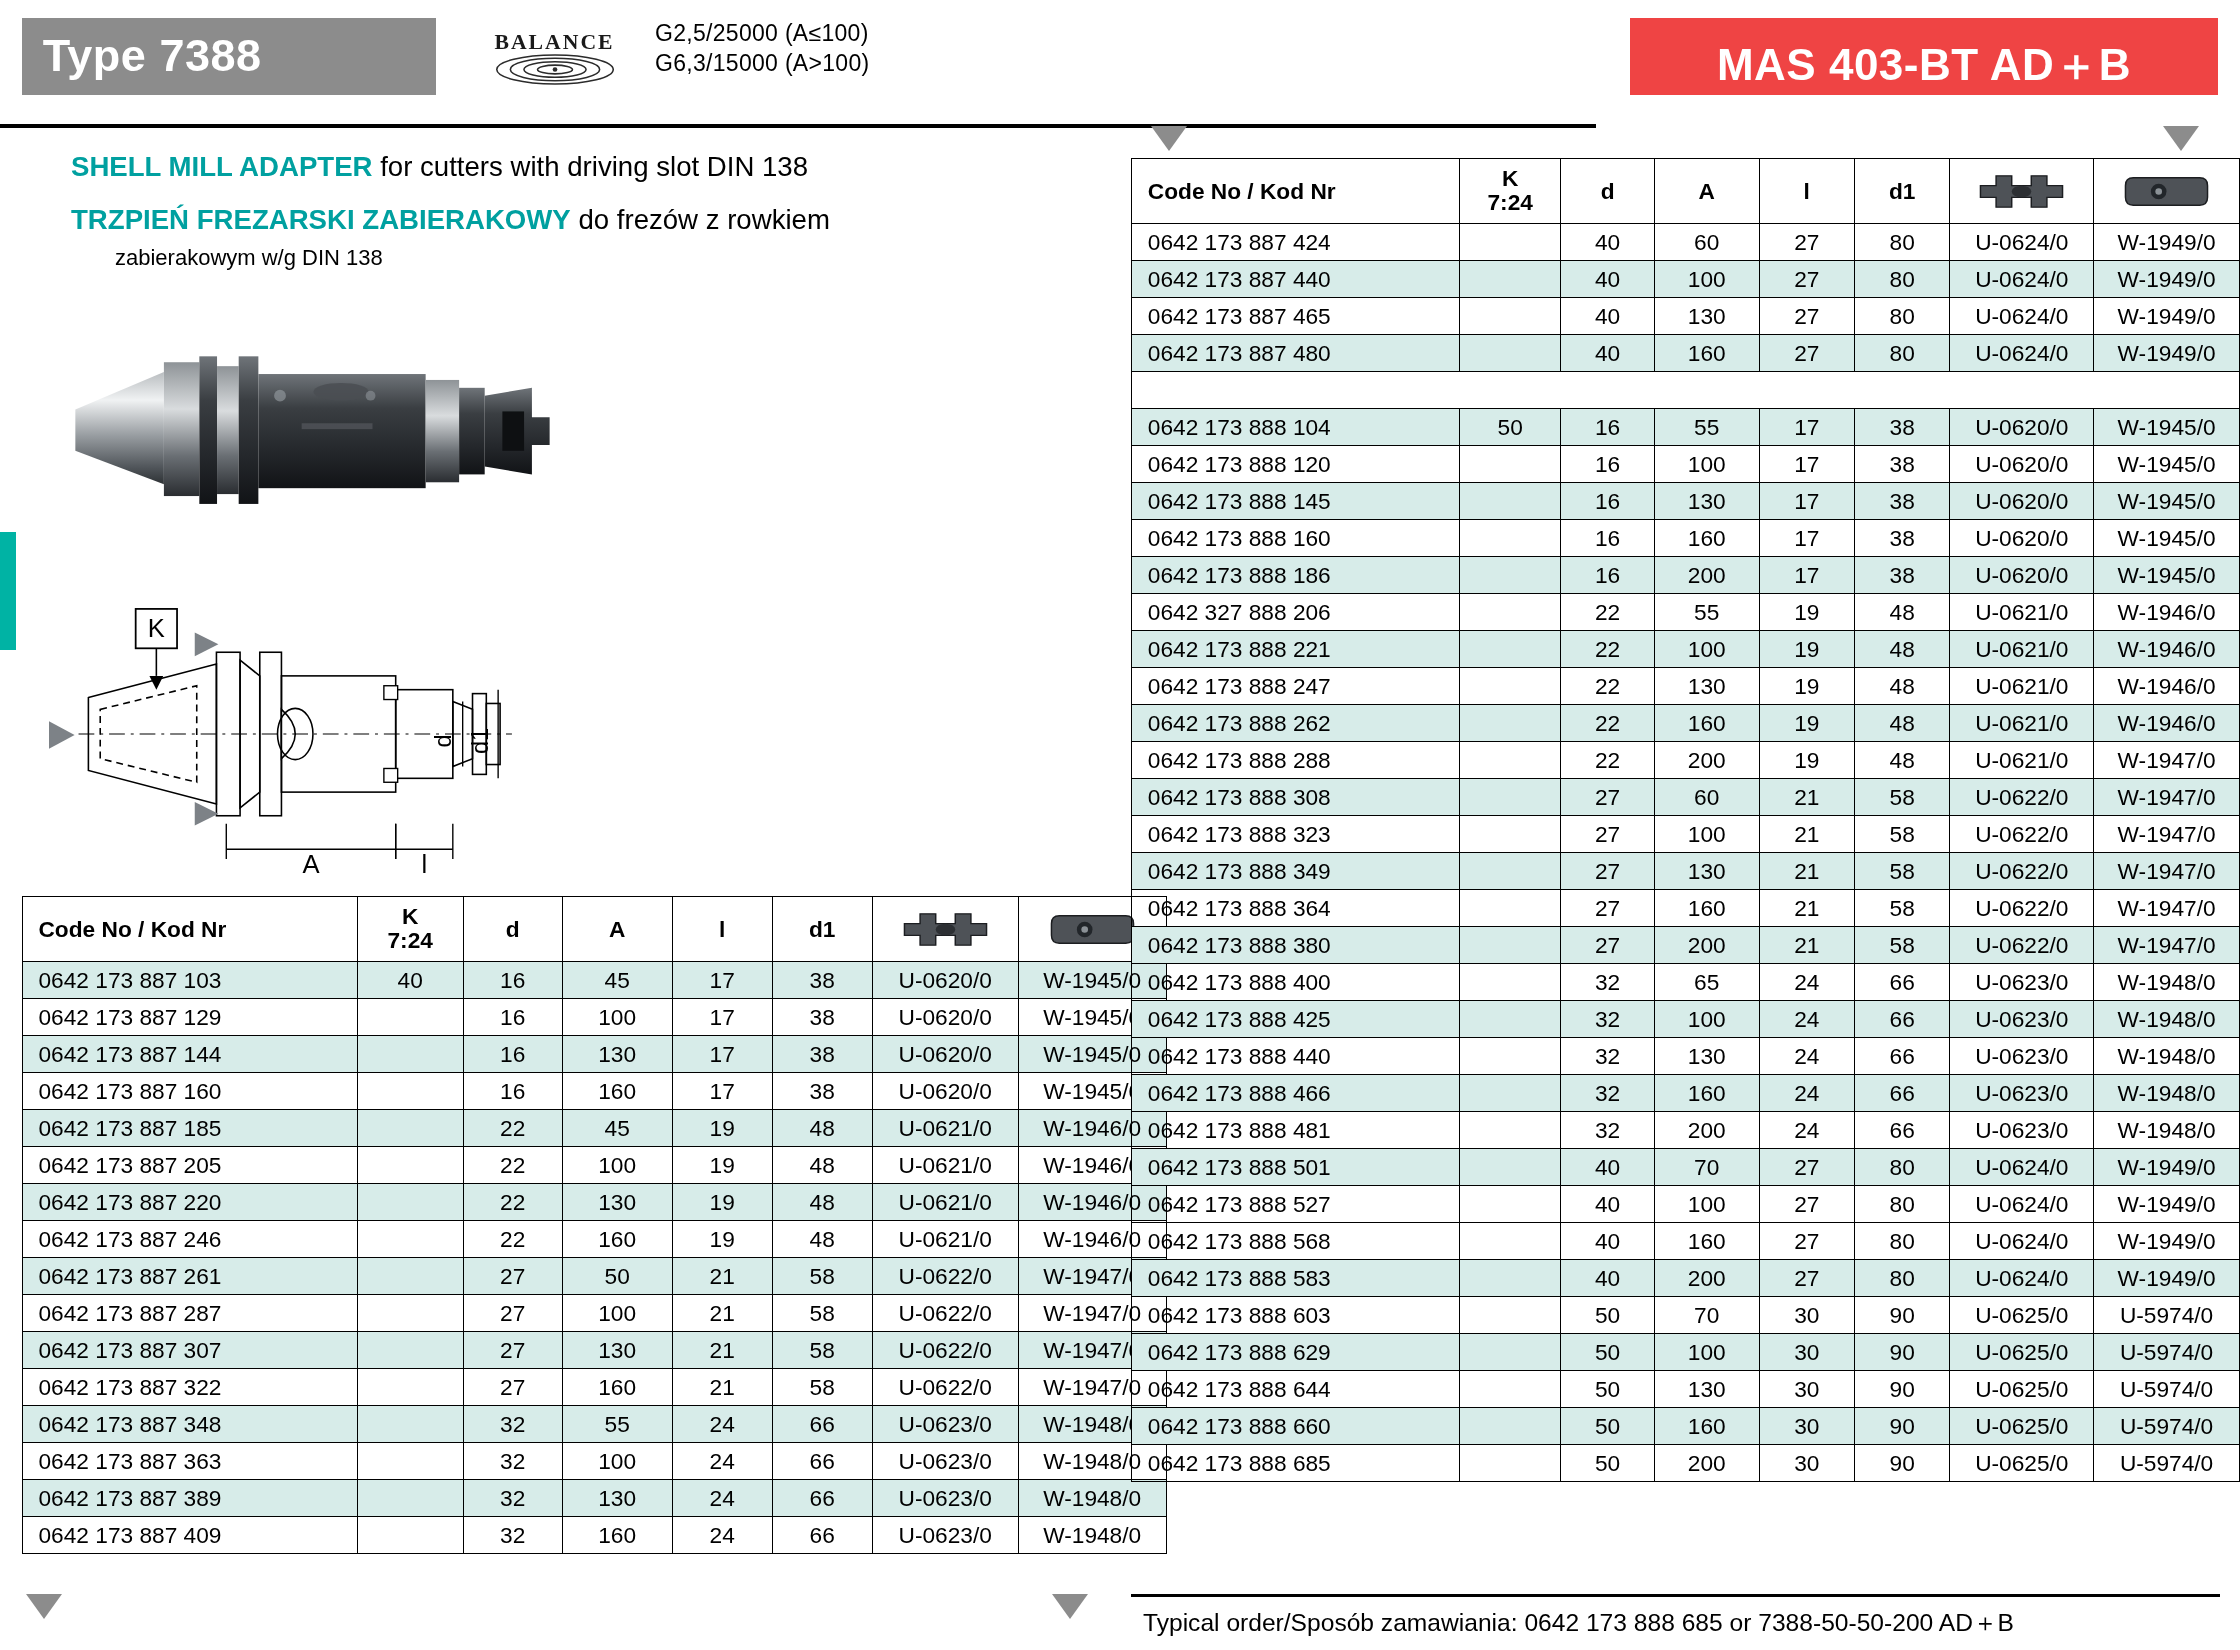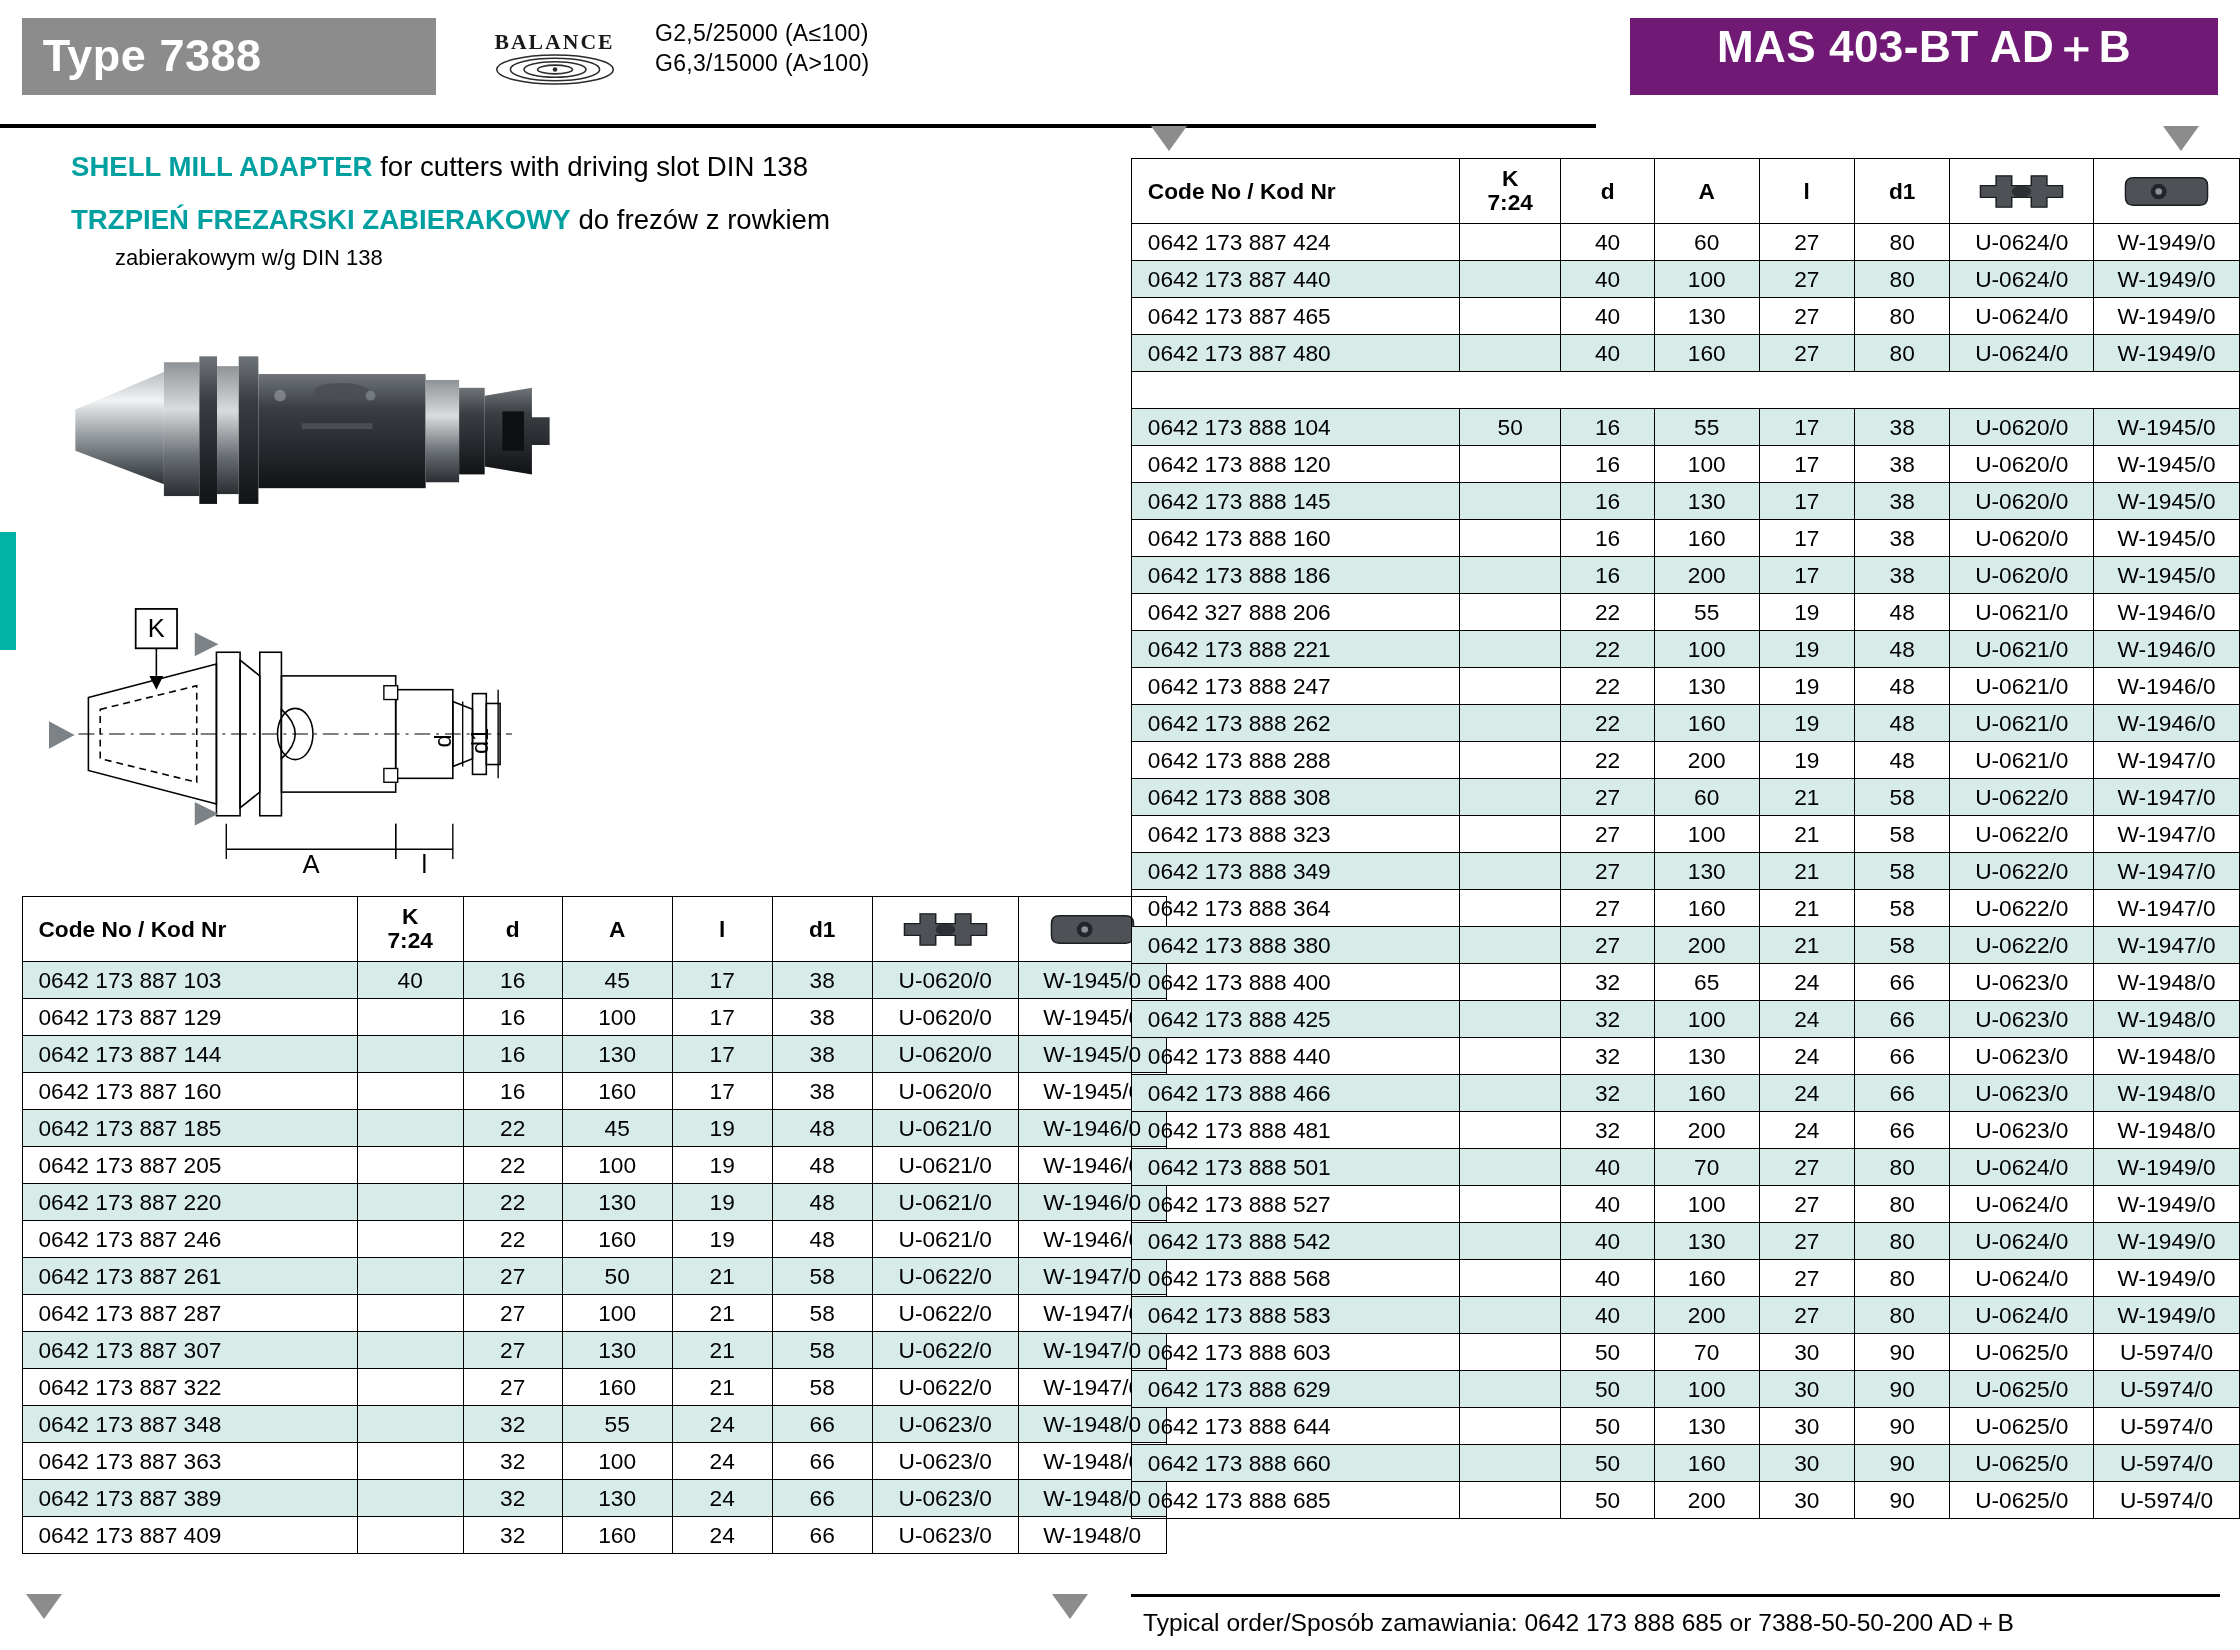--- a/index.html
+++ b/index.html
@@ -22,21 +22,21 @@
   .balance {
     position:absolute; left:471px; top:29.6px; width:167px; height:57px;
     display:flex; flex-direction:column; align-items:center; justify-content:center;
   }
   .balance .bl-word { font-family:"Liberation Serif", serif; font-size:21.7px; letter-spacing:2px; font-weight:bold; color:#1a1a1a;}
   .balance svg { display:block; margin-top:-2px;}
   .hdr-speeds { position:absolute; left:655px; top:17.7px; width:424px; }
   .hdr-speeds div { font-size:23px; letter-spacing:0.3px; line-height:1.33; }
   .hdr-right {
     position:absolute; left:1630px; top:17.7px; width:588px; height:77px;
-    background:#701a75; display:flex; align-items:flex-start; justify-content:center;
+    background:#ef4444; display:flex; align-items:flex-end; justify-content:center;
   }
   .hdr-right .t { font-size:44px; font-weight:bold; color:#ffffff; letter-spacing:0.5px;}
   .rule-top { position:absolute; left:0; top:124px; width:1596px; height:3.9px; background:#000; }
 
   
   .desc { position:absolute; left:71px; top:146px; width:916px; }
   .desc .l1 { font-size:27.6px; line-height:1.5; }
   .desc .teal { color:#00a0a0; font-weight:bold; }
   .desc .blk { color:#000; }
   .desc .l2 { font-size:27.6px; line-height:1.5; margin-top:11.8px;}
@@ -725,30 +725,20 @@
       <tr>
           <td class="code">0642 173 888 527</td>
           <td></td>
           <td>40</td>
           <td>100</td>
           <td>27</td>
           <td>80</td>
           <td>U-0624/0</td>
           <td>W-1949/0</td>
         </tr>
-      <tr class="alt">
-          <td class="code">0642 173 888 542</td>
-          <td></td>
-          <td>40</td>
-          <td>130</td>
-          <td>27</td>
-          <td>80</td>
-          <td>U-0624/0</td>
-          <td>W-1949/0</td>
-        </tr>
       <tr>
           <td class="code">0642 173 888 568</td>
           <td></td>
           <td>40</td>
           <td>160</td>
           <td>27</td>
           <td>80</td>
           <td>U-0624/0</td>
           <td>W-1949/0</td>
         </tr>

